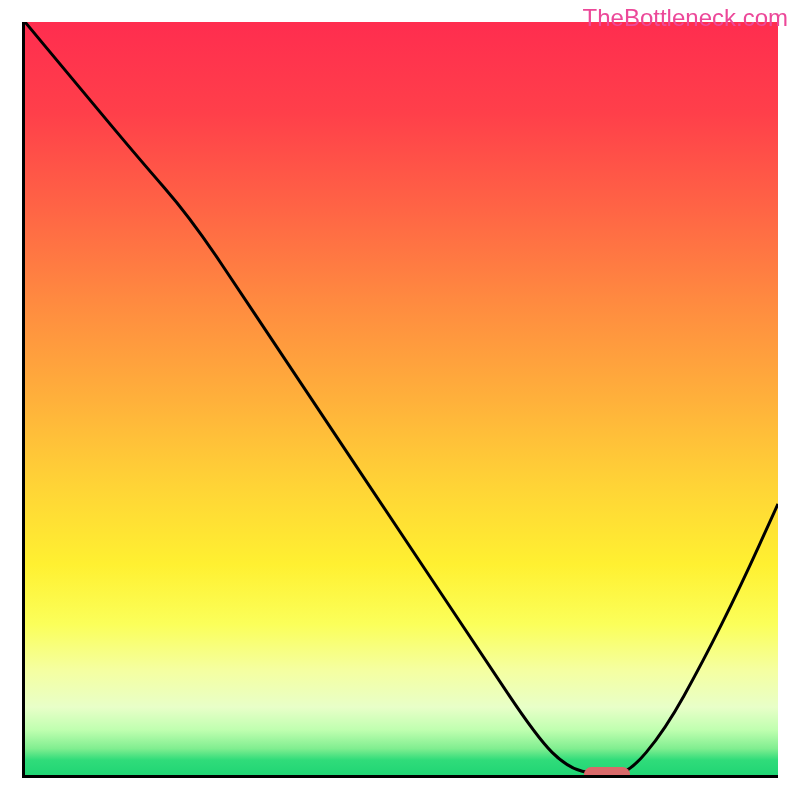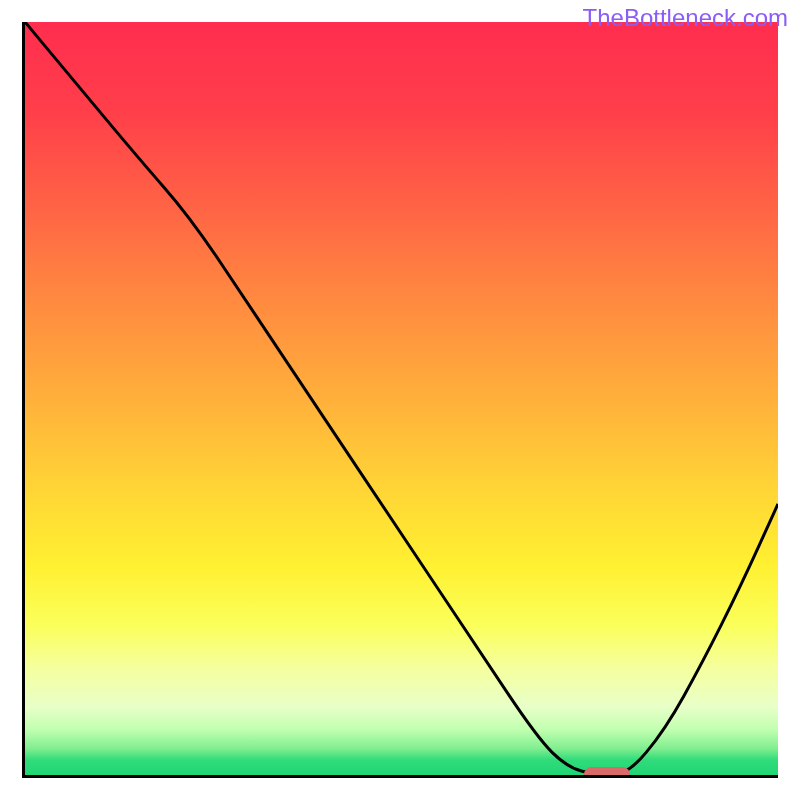--- a/index.html
+++ b/index.html
@@ -8,21 +8,21 @@
     height: 800px;
     background: #ffffff;
     font-family: Arial, sans-serif;
     position: relative;
   }
   .watermark {
     position: absolute;
     top: 4px;
     right: 12px;
     font-size: 24px;
-    color: #8b5cf6;
+    color: #ec4899;
     font-weight: normal;
     z-index: 10;
   }
   .chart-container {
     position: absolute;
     left: 22px;
     top: 22px;
     width: 756px;
     height: 756px;
     border: 3px solid #000000;

